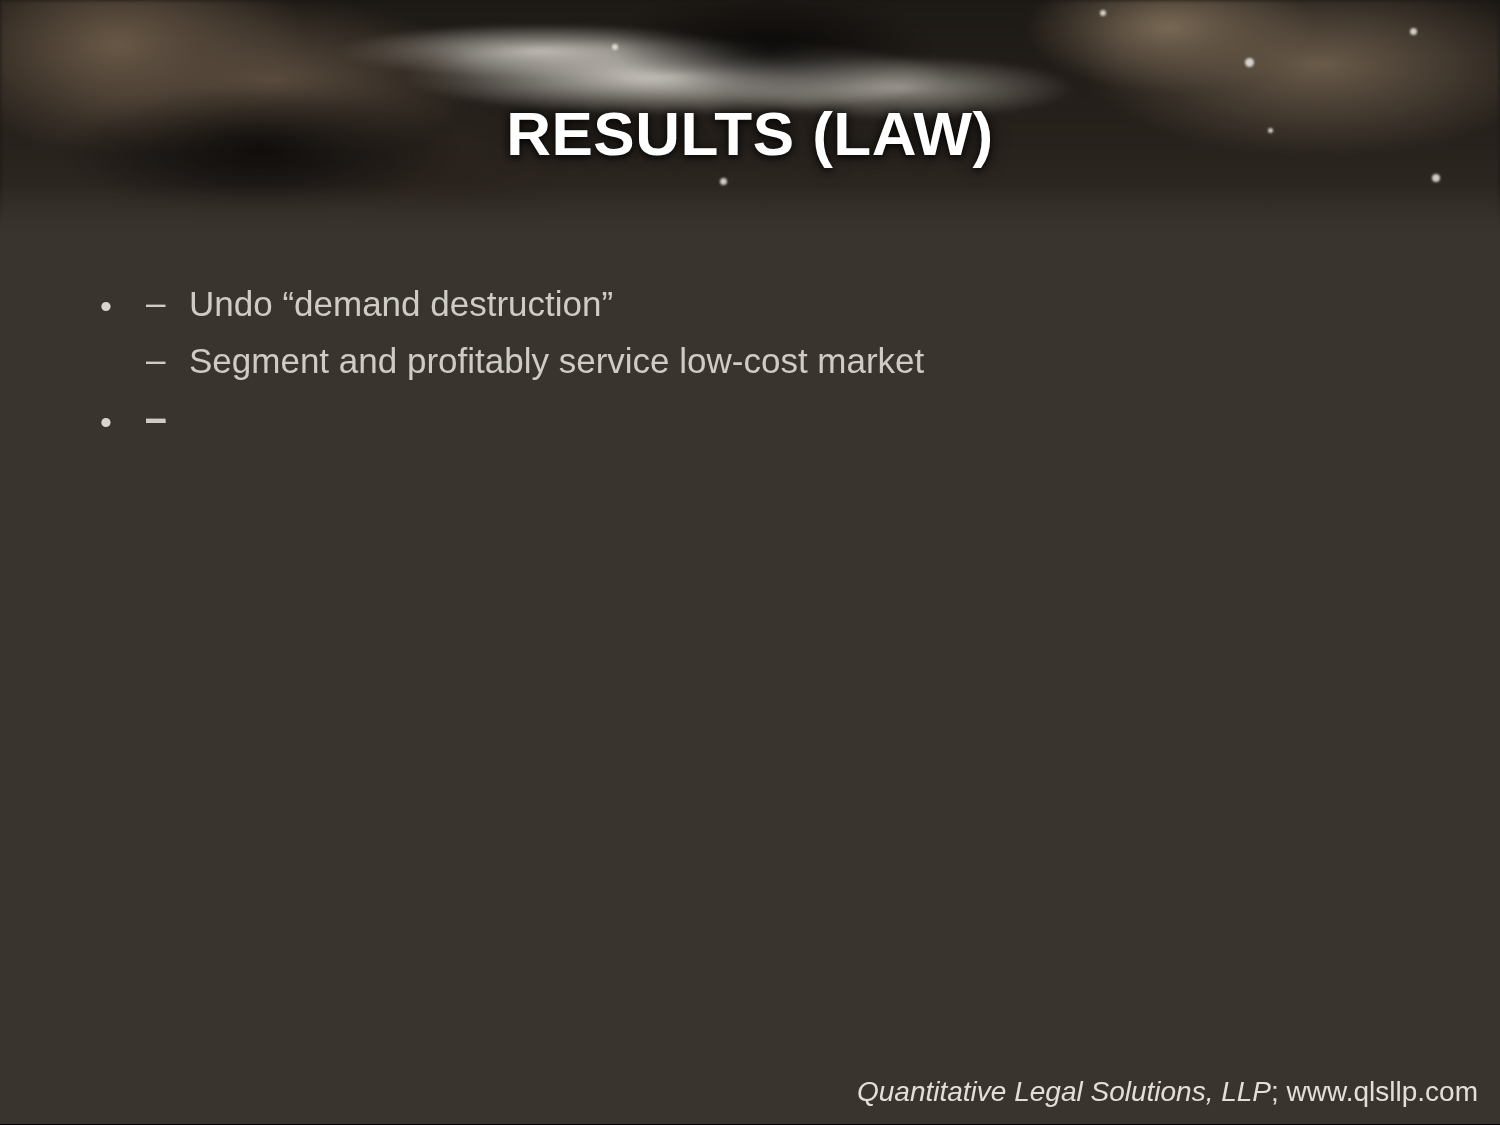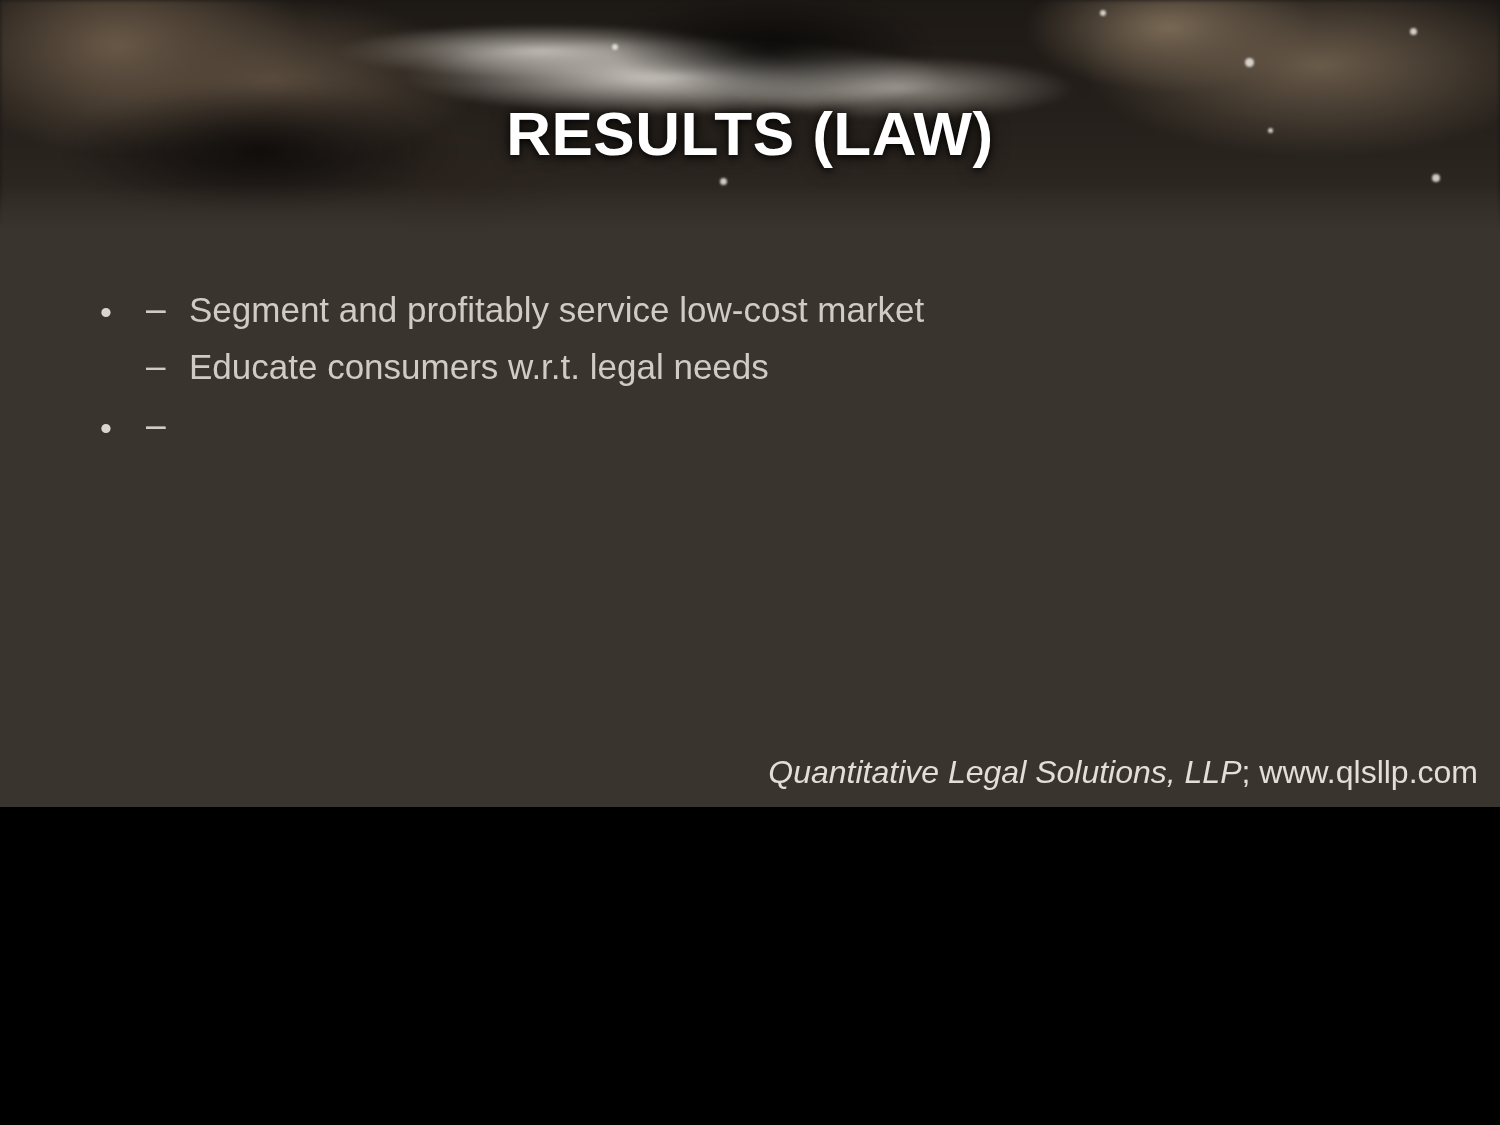--- a/index.html
+++ b/index.html
@@ -3,21 +3,21 @@
 <meta charset="utf-8">
 <style>
   html, body {
     margin: 0;
     padding: 0;
     background: #000;
   }
   .slide {
     position: relative;
     width: 1500px;
-    height: 807px;
+    height: 1124px;
     overflow: hidden;
     background: #3a342e;
     font-family: "Liberation Sans", sans-serif;
   }
   
   .header-band {
     position: absolute;
     left: 0; top: 0;
     width: 1500px;
     height: 232px;
@@ -124,21 +124,21 @@
     left: 62px;
     top: -1px;
     font-size: 35px;
     color: #cfccc6;
   }
   
   .footer {
     position: absolute;
     right: 22px;
     bottom: 16px;
-    font-size: 32px;
+    font-size: 28px;
     color: #e2dfd9;
     white-space: nowrap;
   }
   .footer .firm {
     font-style: italic;
   }
 </style>
 </head>
 <body>
 
@@ -162,28 +162,28 @@
 
   <div class="body">
     <ul class="level1">
 
       <li class="l1">
         <span class="bullet">•</span>
       </li>
       <ul class="level2">
         <li class="l2">
           <span class="dash">–</span>
+          <span>Undo “demand destruction”</span>
         </li>
         <li class="l2">
           <span class="dash">–</span>
           <span>Segment and profitably service low-cost market</span>
         </li>
         <li class="l2">
           <span class="dash">–</span>
-          <span>Educate consumers w.r.t. legal needs</span>
         </li>
       </ul>
 
       <li class="l1">
         <span class="bullet">•</span>
       </li>
       <ul class="level2">
         <li class="l2">
           <span class="dash">–</span>
         </li>

